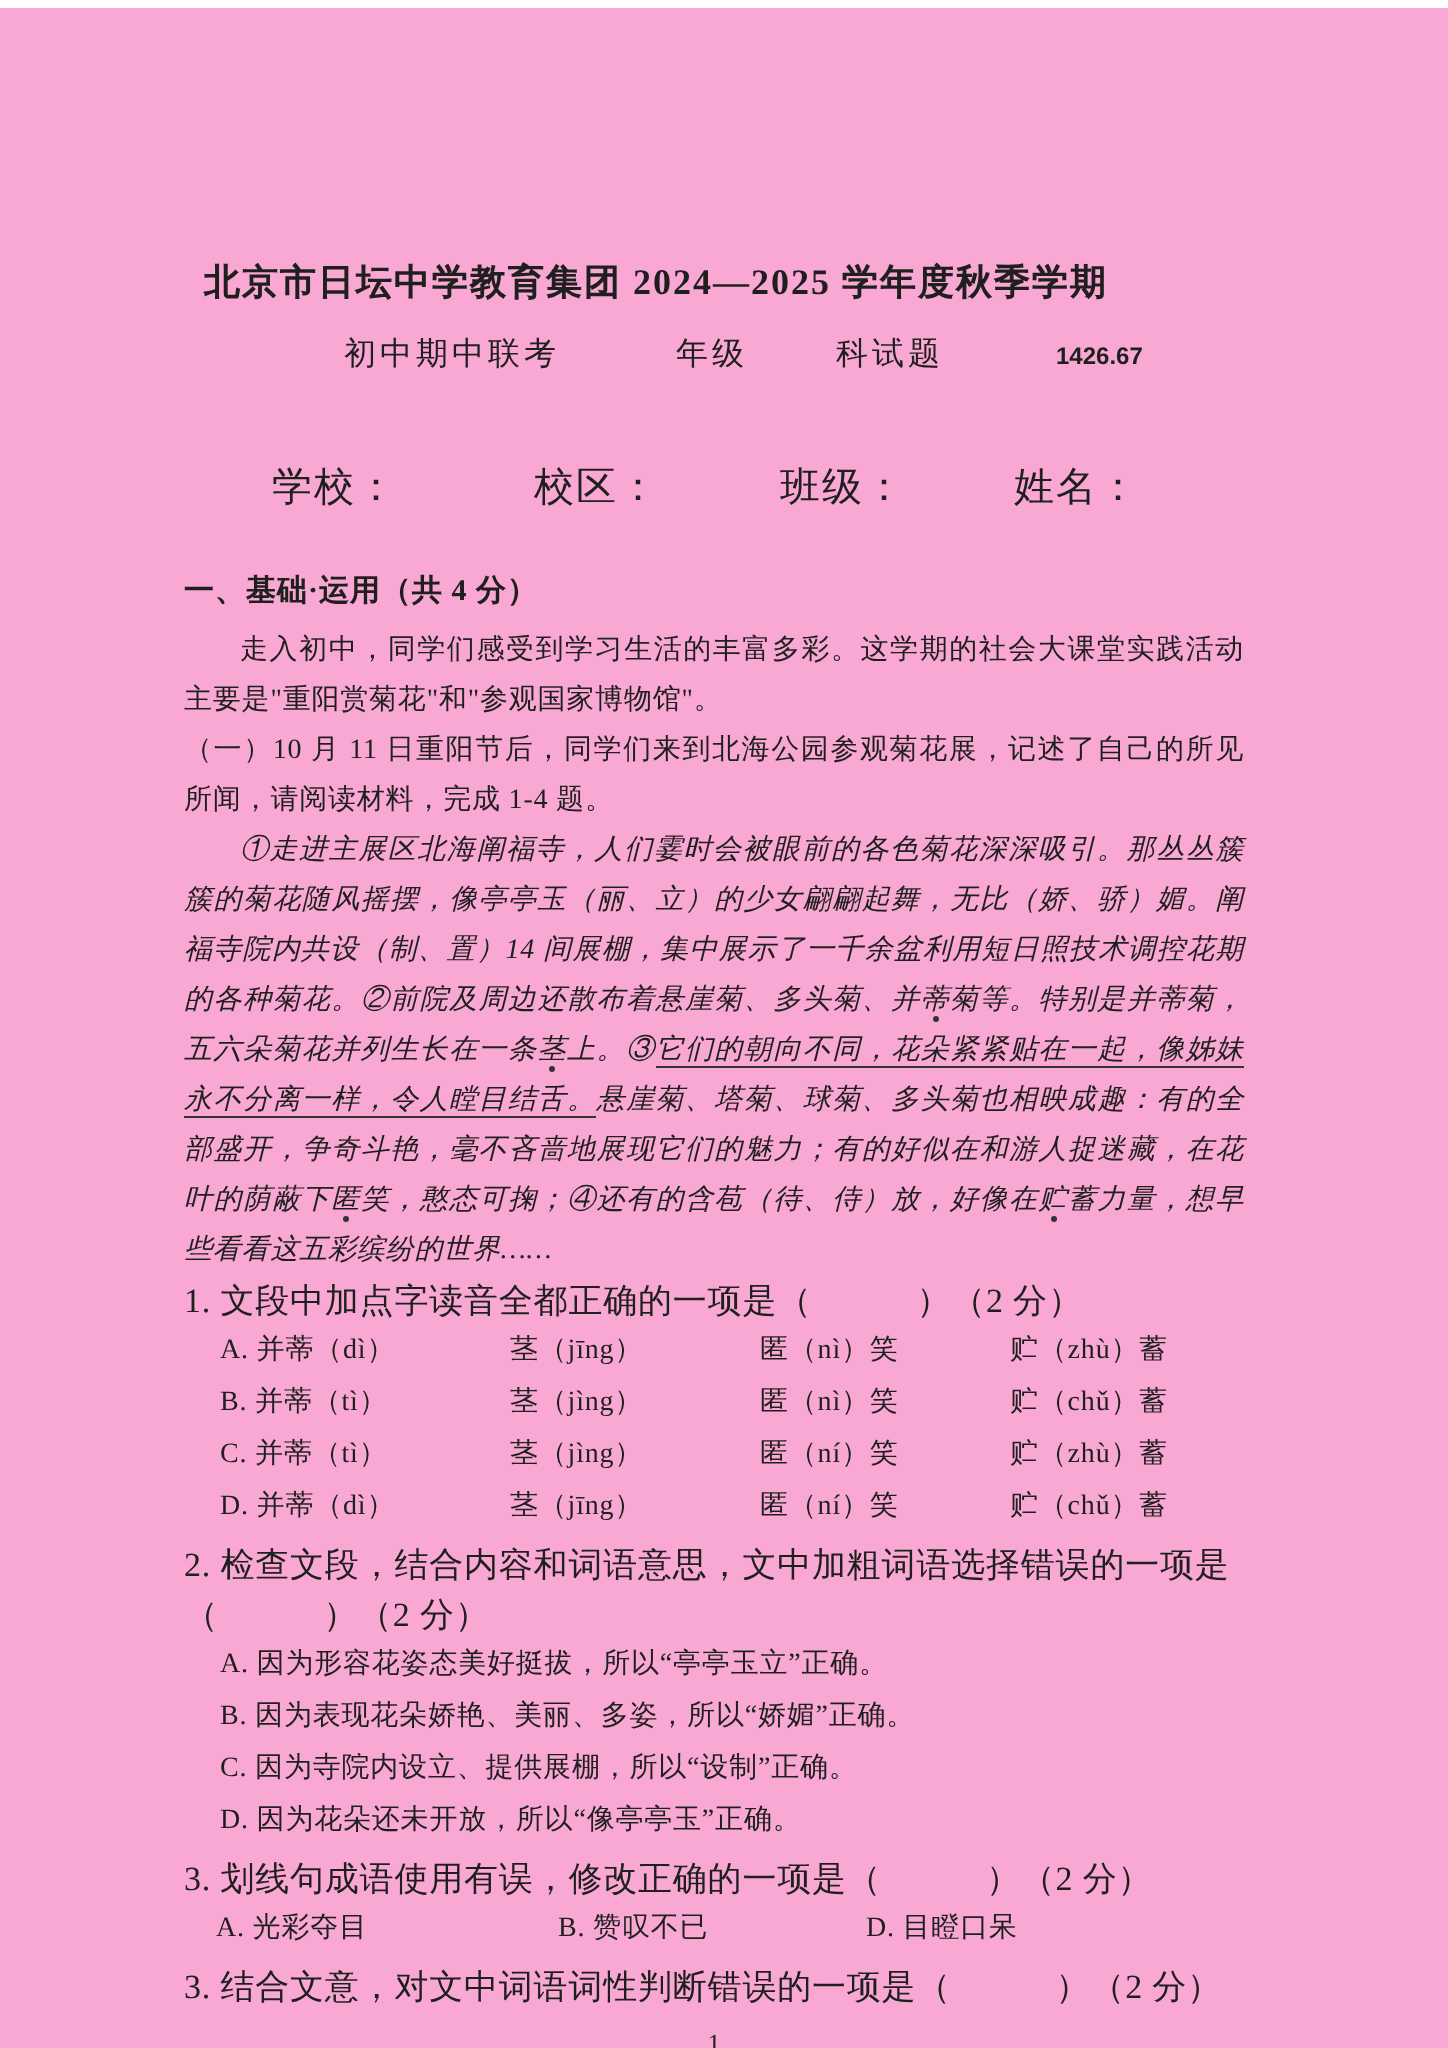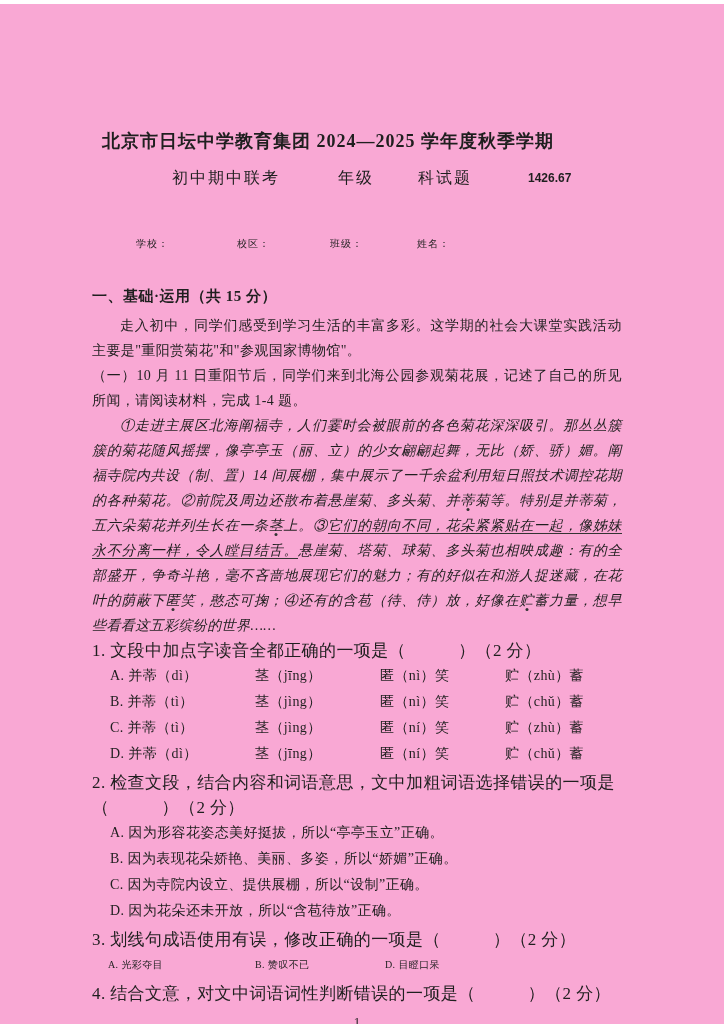--- a/index.html
+++ b/index.html
@@ -42,21 +42,21 @@
     font-family: "Liberation Sans", "DejaVu Sans", sans-serif;
     font-weight: bold;
     font-size: 12px;
     letter-spacing: 0;
   }
   
   .info-line {
     display: flex;
     align-items: baseline;
     margin-top: 44px;
-    font-size: 10px;
+    font-size: 20px;
     line-height: 22px;
     letter-spacing: 1px;
   }
   .info-line .f-school { margin-left: 44px; }
   .info-line .f-campus { margin-left: 68px; font-family: Liberation Serif, serif; }
   .info-line .f-class  { margin-left: 60px; text-align: center; }
   .info-line .f-name   { margin-left: 54px; }
   
   .section-heading {
     margin-top: 30px;
@@ -114,23 +114,24 @@
   .opt-list { padding-left: 18px; }
   .opt-line {
     font-size: 14px;
     line-height: 26px;
     letter-spacing: 0.4px;
   }
   .opt-inline {
     display: grid;
     grid-template-columns: 147px 130px 137px auto;
     padding-left: 16px;
-    font-size: 10px;
-    line-height: 26px;
-    letter-spacing: 0.4px;
+    font-size: 14px;
+    line-height: 26px;
+    letter-spacing: 0.4px;
+    gap: 24px;
   }
   
   .page-number {
     text-align: center;
     font-size: 13px;
     margin-top: 6px;
     line-height: 20px;
   }
 </style>
 </head>
@@ -147,21 +148,21 @@
       <span class="st-date">1426.67</span>
     </div>
 
     <div class="info-line">
       <span class="f-school">学校：</span>
       <span class="f-campus">校区：</span>
       <span class="f-class">班级：</span>
       <span class="f-name">姓名：</span>
     </div>
 
-    <div class="section-heading">一、基础·运用（共 15 分）</div>
+    <div class="section-heading">一、基础·运用（共 4 分）</div>
 
     <p class="para indent intro-p1">走入初中，同学们感受到学习生活的丰富多彩。这学期的社会大课堂实践活动主要是"重阳赏菊花"和"参观国家博物馆"。</p>
     <p class="para">（一）10 月 11 日重阳节后，同学们来到北海公园参观菊花展，记述了自己的所见所闻，请阅读材料，完成 1-4 题。</p>
 
     <p class="para indent passage"><span>①走进主展区北海阐福寺，人们霎时会被眼前的各色菊花深深吸引。那丛丛簇簇的菊花随风摇摆，像亭亭玉（丽、立）的少女翩翩起舞，无比（娇、骄）媚。阐福寺院内共设（制、置）14 间展棚，集中展示了一千余盆利用短日照技术调控花期的各种菊花。②前院及周边还散布着悬崖菊、多头菊、并</span><span class="em-dot">蒂</span><span>菊等。特别是并蒂菊，五六朵菊花并列生长在一条</span><span class="em-dot">茎</span><span>上。③</span><span class="u-line">它们的朝向不同，花朵紧紧贴在一起，像姊妹永不分离一样，令人瞠目结舌。</span><span>悬崖菊、塔菊、球菊、多头菊也相映成趣：有的全部盛开，争奇斗艳，毫不吝啬地展现它们的魅力；有的好似在和游人捉迷藏，在花叶的荫蔽下</span><span class="em-dot">匿</span><span>笑，憨态可掬；④还有的含苞（待、侍）放，好像在</span><span class="em-dot">贮</span><span>蓄力量，想早些看看这五彩缤纷的世界……</span></p>
 
     <p class="q-stem">1. 文段中加点字读音全都正确的一项是（　　　）（2 分）</p>
     <div class="opt-table">
       <div class="opt-row">
         <span>A. 并蒂（dì）</span>
@@ -187,28 +188,28 @@
         <span>匿（ní）笑</span>
         <span>贮（chǔ）蓄</span>
       </div>
     </div>
 
     <p class="q-stem gap-top">2. 检查文段，结合内容和词语意思，文中加粗词语选择错误的一项是（　　　）（2 分）</p>
     <div class="opt-list">
       <div class="opt-line">A. 因为形容花姿态美好挺拔，所以“亭亭玉立”正确。</div>
       <div class="opt-line">B. 因为表现花朵娇艳、美丽、多姿，所以“娇媚”正确。</div>
       <div class="opt-line">C. 因为寺院内设立、提供展棚，所以“设制”正确。</div>
-      <div class="opt-line">D. 因为花朵还未开放，所以“含苞待放”正确。</div>
+      <div class="opt-line">D. 因为花朵还未开放，所以“像亭亭玉”正确。</div>
     </div>
 
     <p class="q-stem gap-top">3. 划线句成语使用有误，修改正确的一项是（　　　）（2 分）</p>
     <div class="opt-inline">
       <span>A. 光彩夺目</span>
       <span>B. 赞叹不已</span>
       <span>D. 目瞪口呆</span>
     </div>
 
-    <p class="q-stem gap-top">4. 结合文意，对文中词语词性判断错误的一项是（　　　）（2 分）</p>
+    <p class="q-stem gap-top">3. 结合文意，对文中词语词性判断错误的一项是（　　　）（2 分）</p>
 
     <div class="page-number">1</div>
 
   </div>
 </div>
 
 </body></html>

